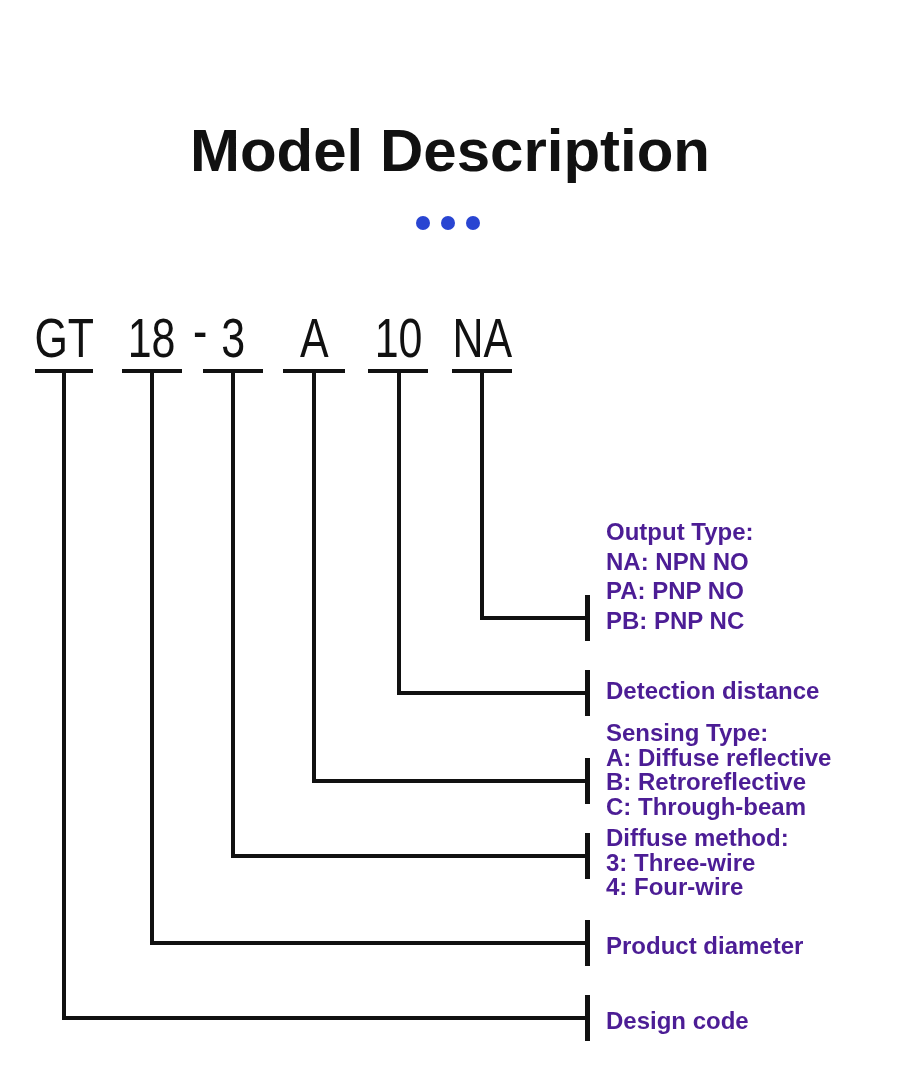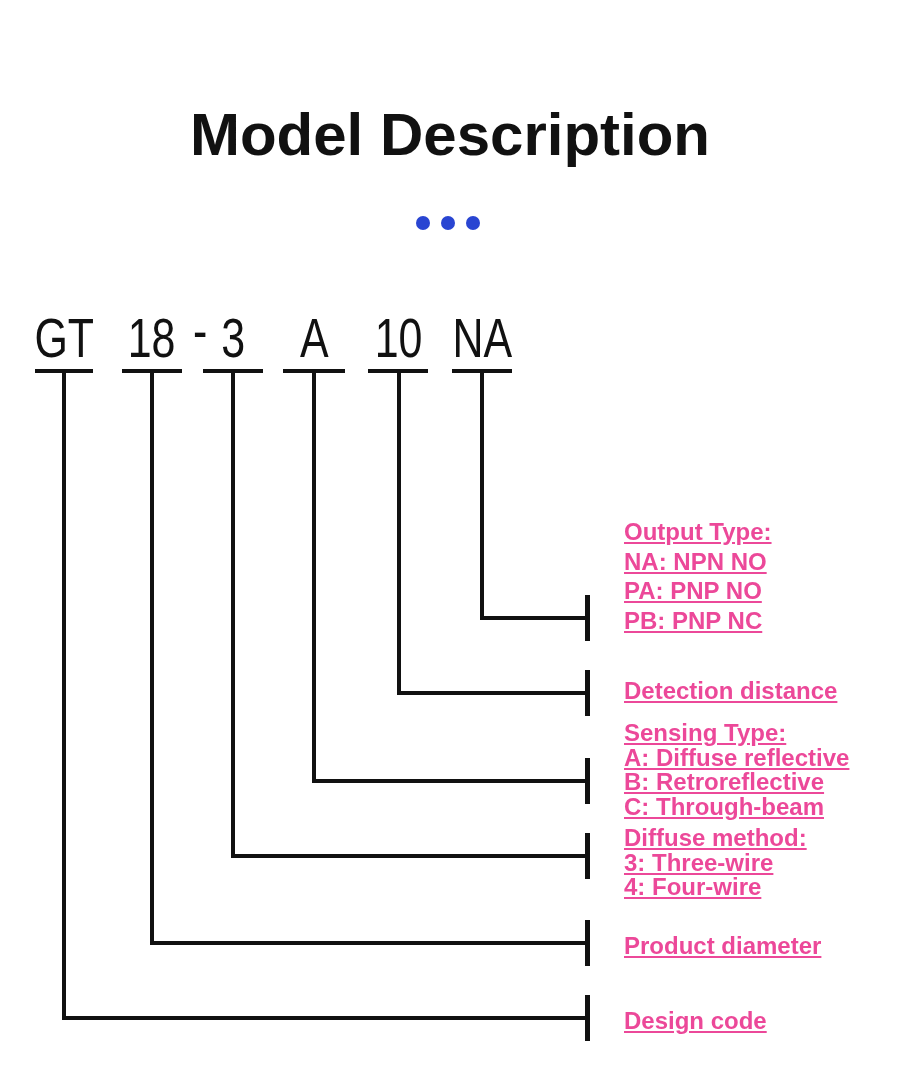--- a/index.html
+++ b/index.html
@@ -1,39 +1,39 @@
 <!DOCTYPE html>
 <html style="--accent: #2945d2;"><head>
 <meta charset="utf-8">
 <style>
   html,body { margin:0; padding:0; background:#ffffff; }
   .canvas {
     position:relative; width:900px; height:1085px; background:#ffffff;
     font-family:"Liberation Sans", sans-serif; color:#111111; overflow:hidden;
   }
   .title {
-    position:absolute; top:105px; left:0; right:0; margin:0;
+    position:absolute; top:105px; left:0; right:0; margin:16px;
     text-align:center; font-size:60px; line-height:60px; font-weight:bold;
     letter-spacing:0; color:#111111;
   }
   .dots { position:absolute; top:216px; left:416px; display:flex; gap:11px; }
   .dot { width:14px; height:14px; border-radius:50%; background:var(--accent,#2945d2); }
   .code {
     position:absolute; top:311px; width:120px; height:56px;
     font-size:55px; line-height:55px; text-align:center; white-space:nowrap;
   }
   .code .cx { display:inline-block; transform:scaleX(0.78); }
   .code.sep { width:30px; top:304px; }
   .ul { position:absolute; top:369px; height:4px; background:#111111; }
   .v  { position:absolute; width:4px; background:#111111; }
   .h  { position:absolute; height:4px; background:#111111; }
   .t  { position:absolute; left:585px; width:5px; height:46px; background:#111111; }
   .label {
-    position:absolute; left:624px; font-weight:bold; font-size:24px;
-    white-space:nowrap; color:#ec4899;text-decoration:underline;
+    position:absolute; left:606px; font-weight:bold; font-size:24px;
+    white-space:nowrap; color:#4c1d95;
   }
 </style>
 </head>
 <body style="background: rgb(255, 255, 255);">
 
 <div class="canvas">
 
   <h1 class="title">Model Description</h1>
 
   <div class="dots">

